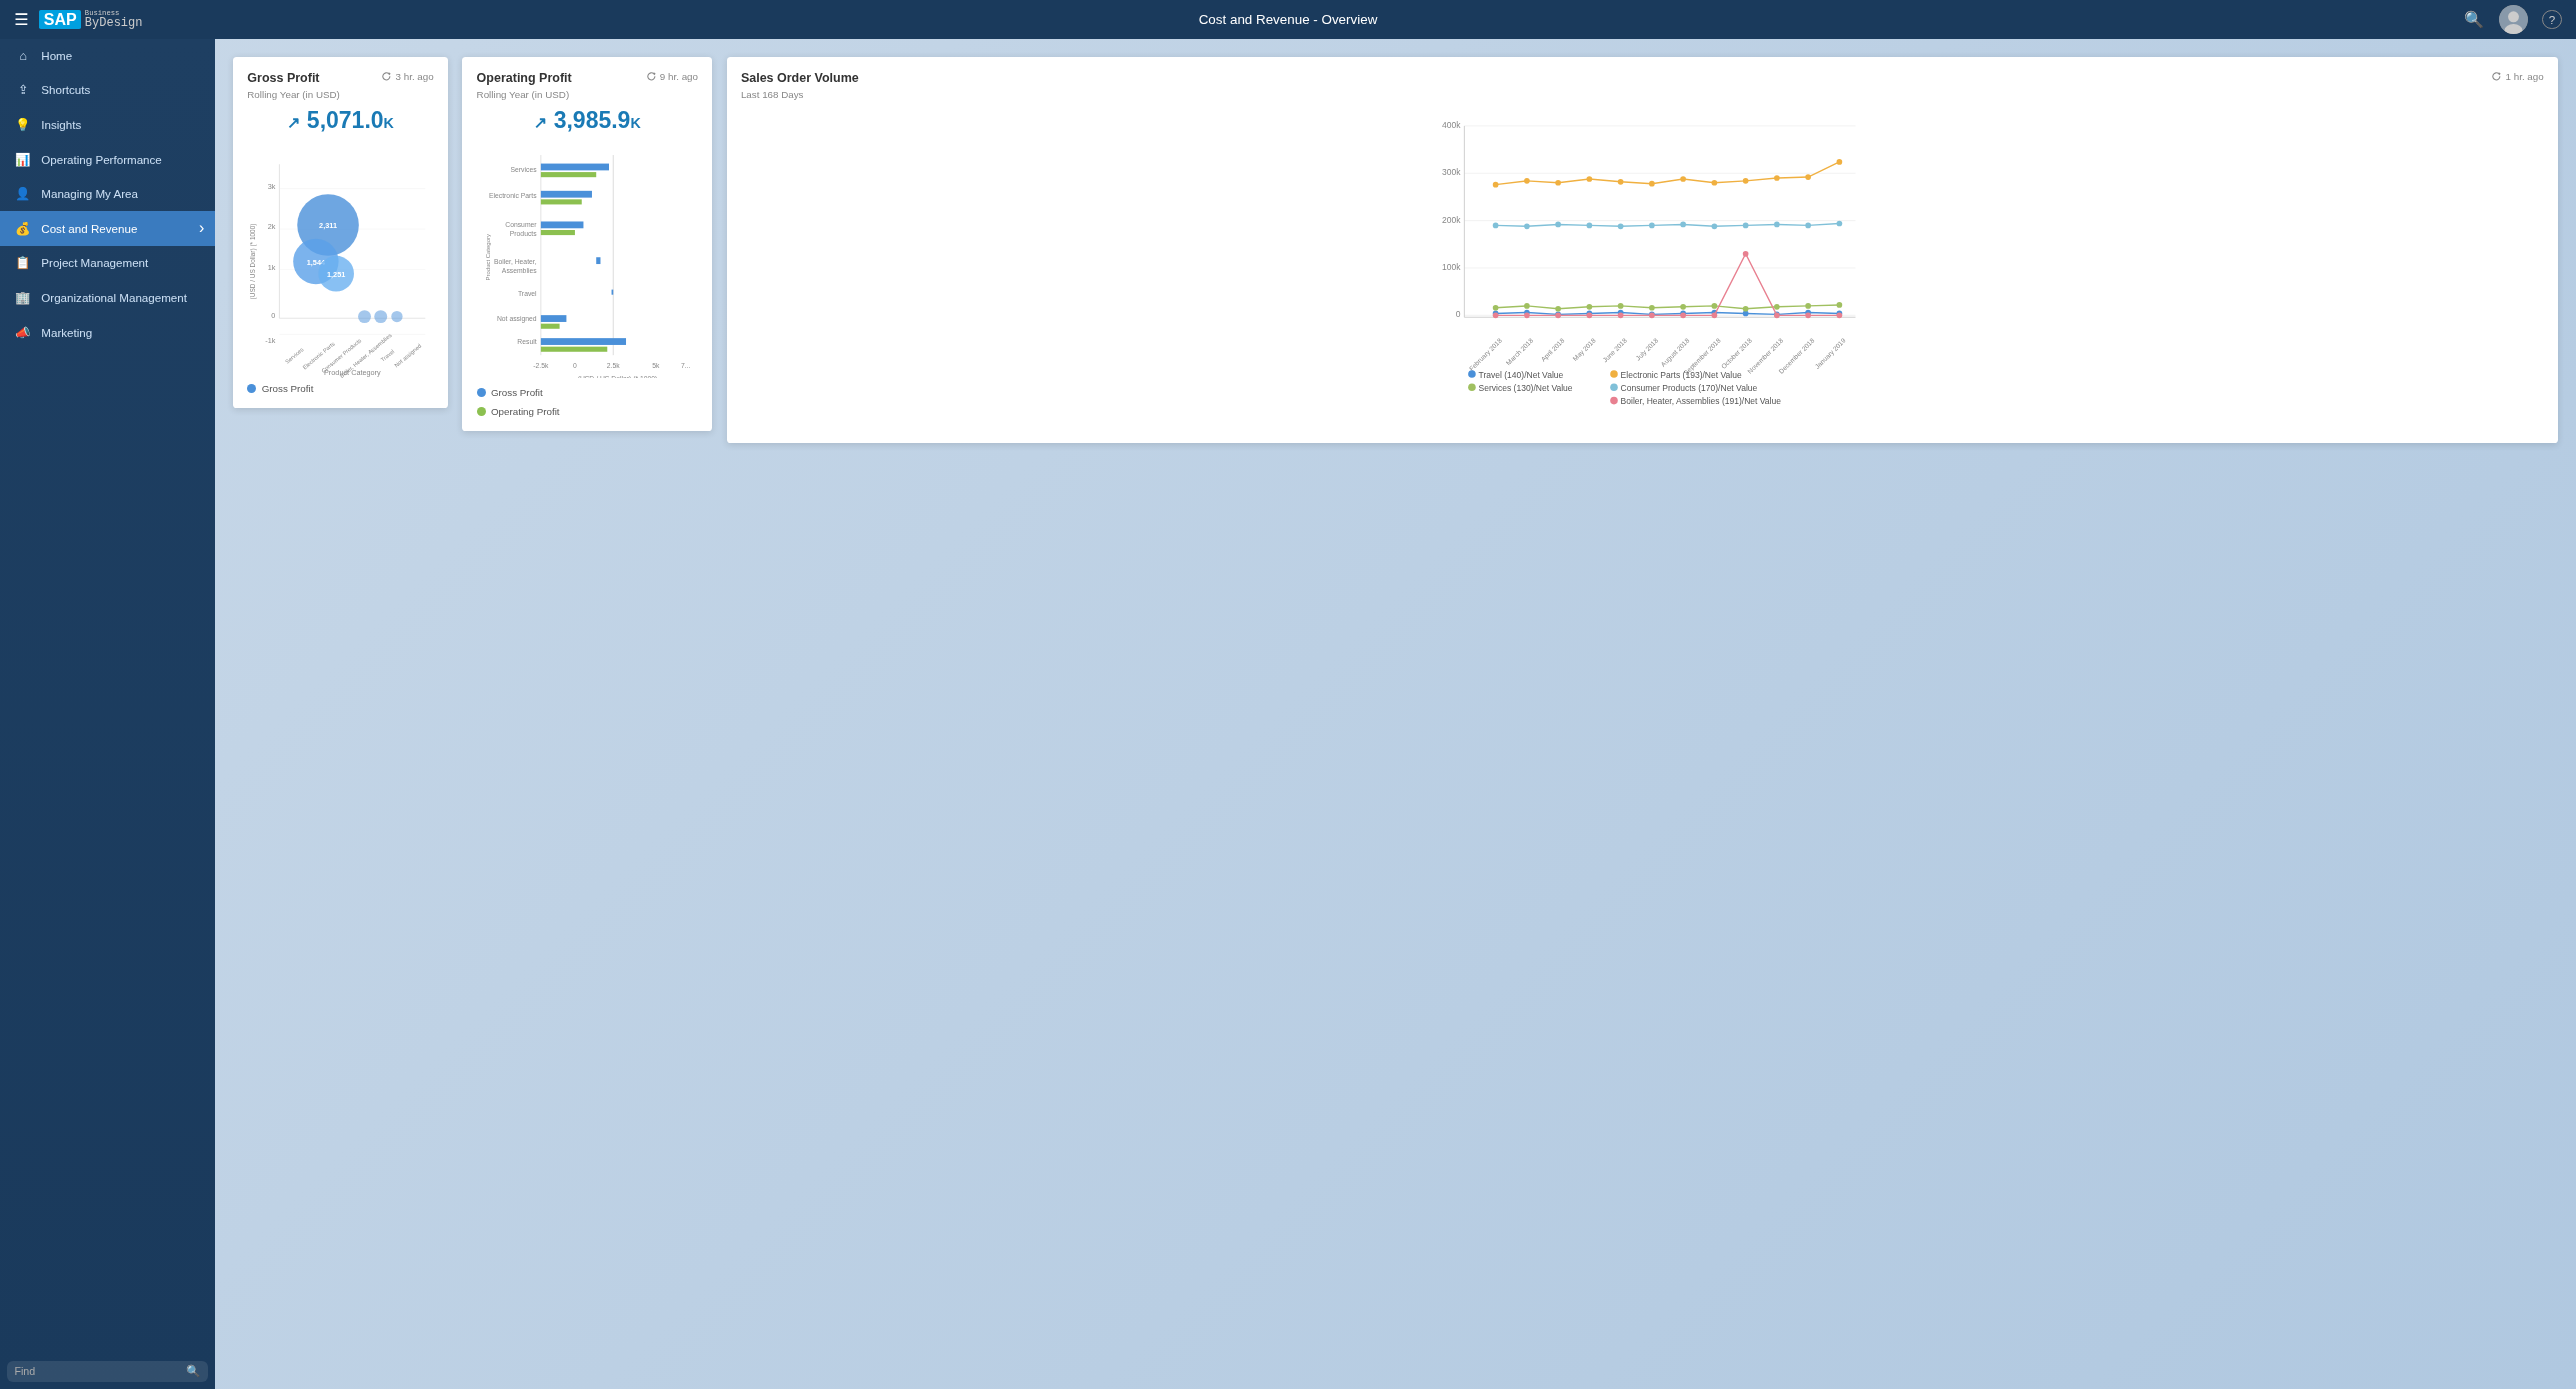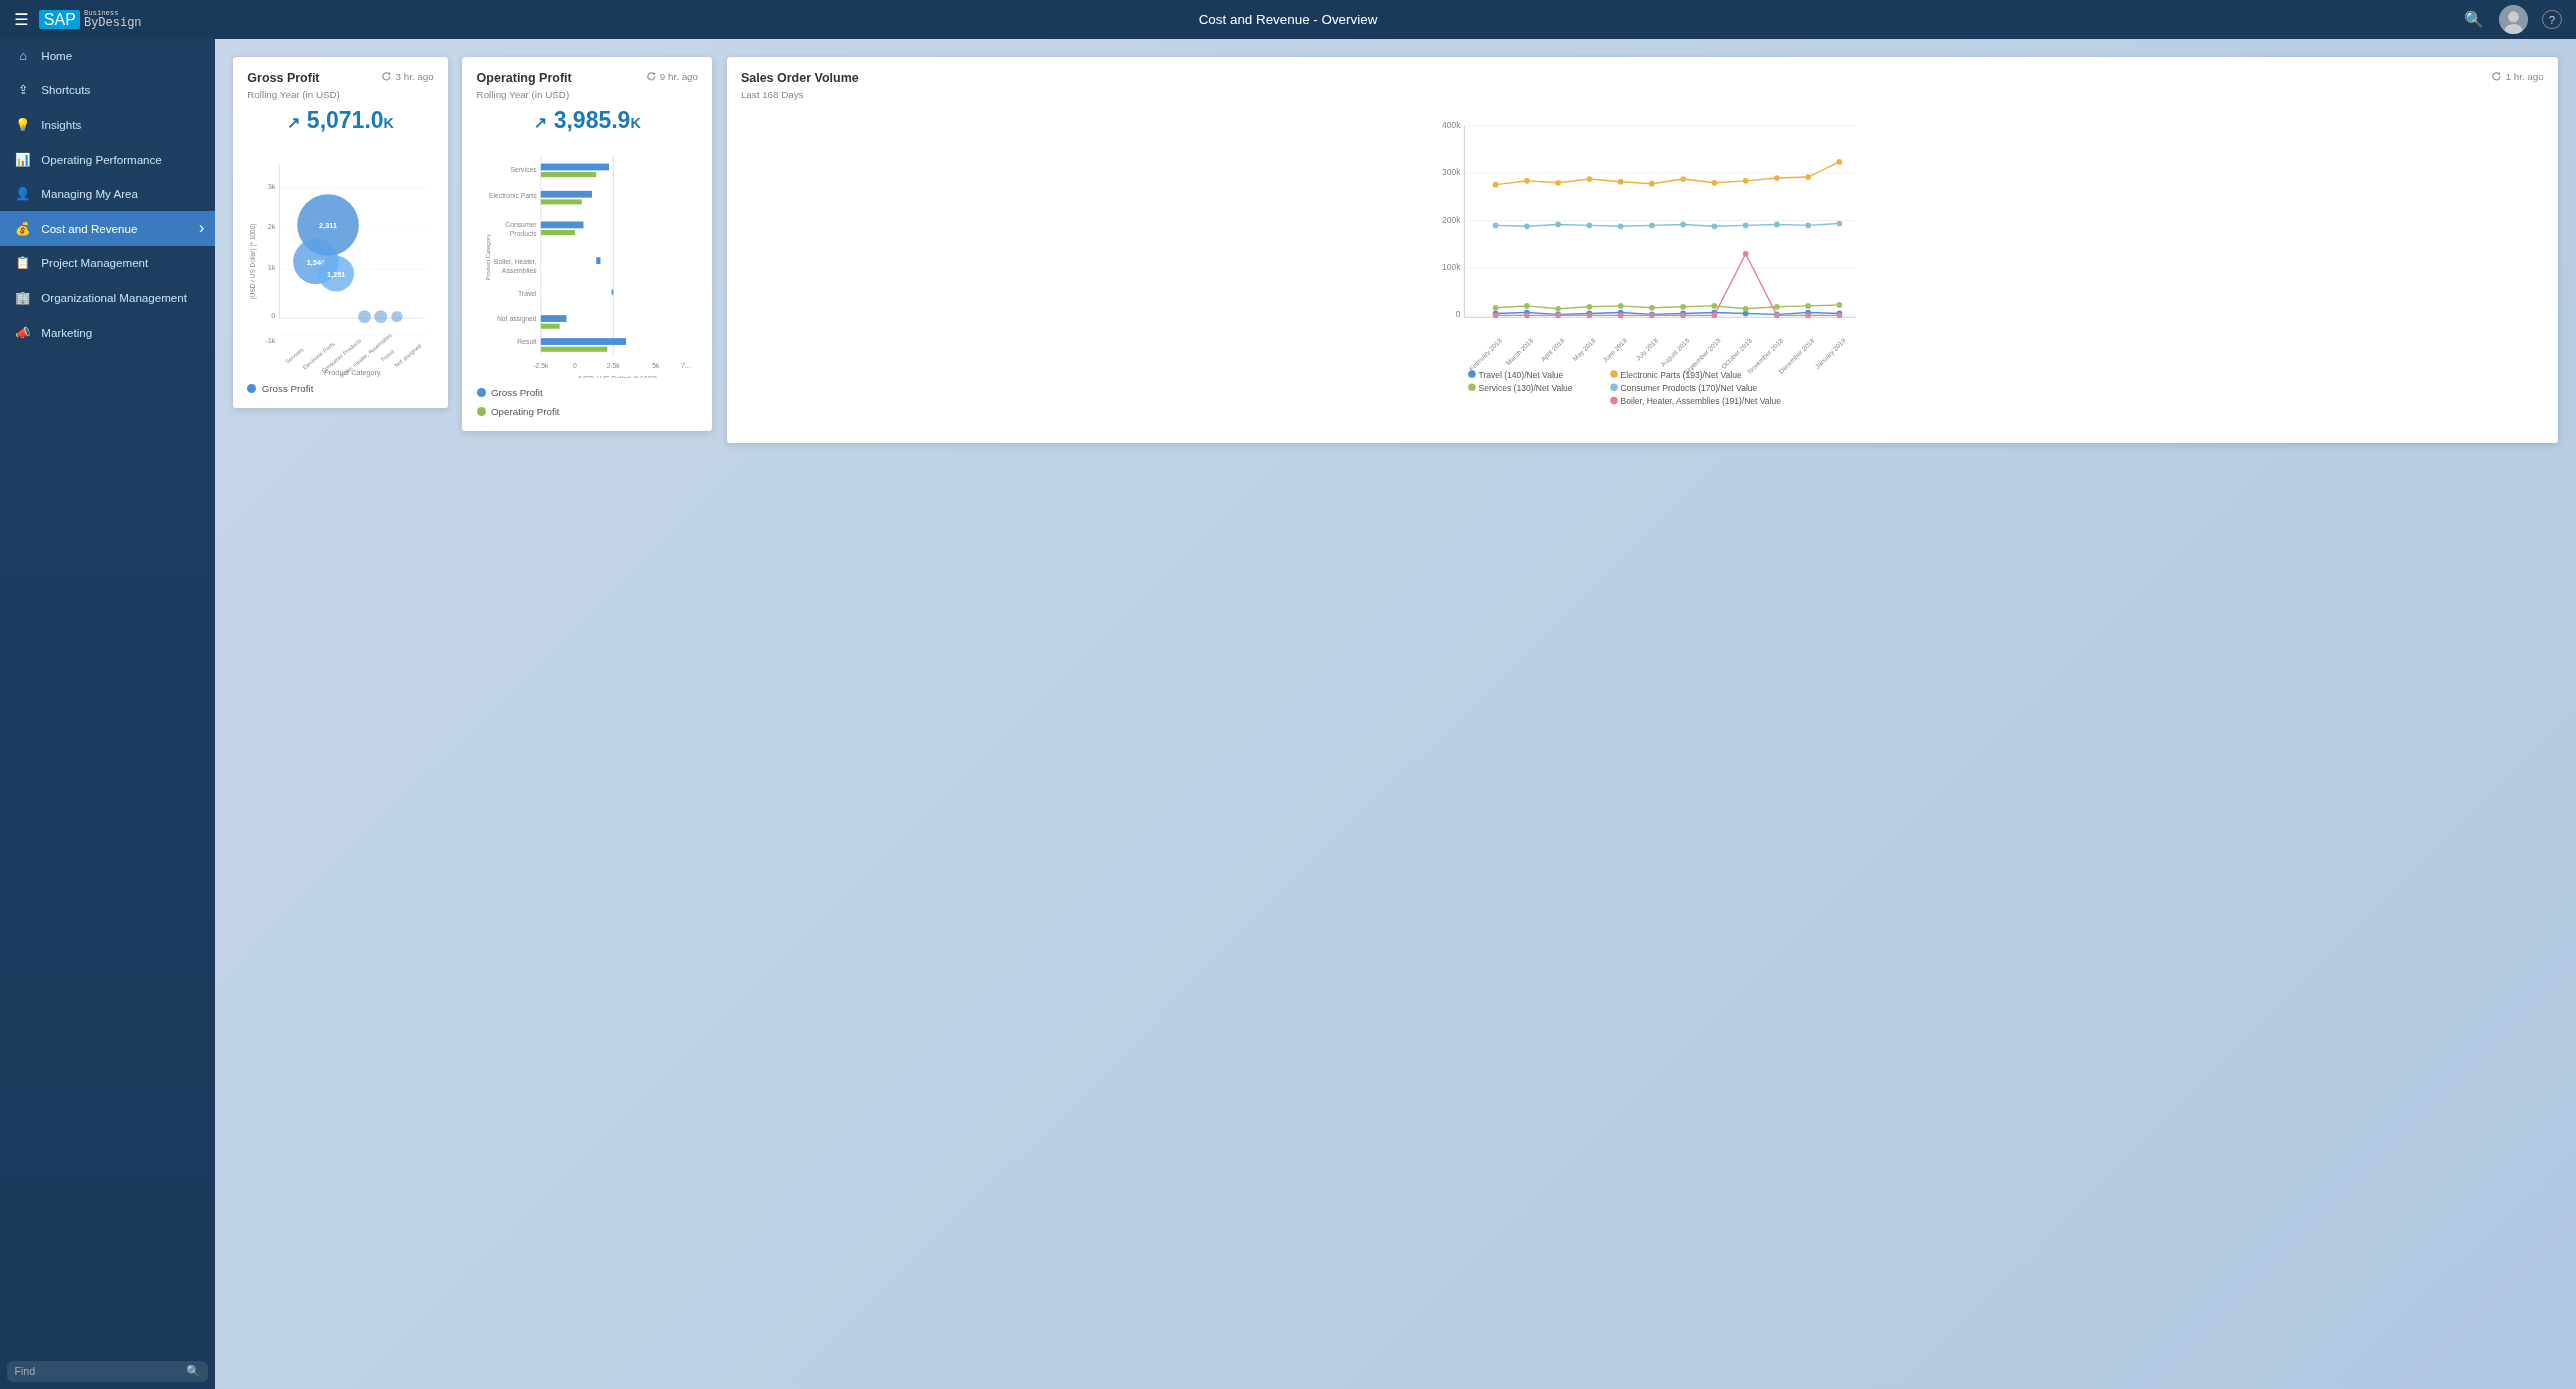--- a/index.html
+++ b/index.html
@@ -134,21 +134,21 @@
 
     svg text { font-family: Arial, sans-serif; }
   </style>
 </head>
 <body>
 
 <div class="top-header">
   <div class="header-left">
     <span class="hamburger-icon">☰</span>
     <div class="sap-logo">
-      <span style="background:#00a0e0;color:#fff;font-weight:normal;font-size:16px;padding:0.9px 4.5px;border-radius:1.8px;">SAP</span>
+      <span style="background:#00a0e0;color:#fff;font-weight:bold;font-size:16px;padding:0.9px 4.5px;border-radius:1.8px;">SAP</span>
       <div class="sap-bydesign">
         <span style="color:#ccc;font-size:7.2px;">Business</span>
         <span style="color:#ccc;font-size:12px;text-align:center;">ByDesign</span>
       </div>
     </div>
   </div>
   <div class="header-title">Cost and Revenue - Overview</div>
   <div class="header-right">
     <span class="header-icon">🔍</span>
     <div class="avatar">

